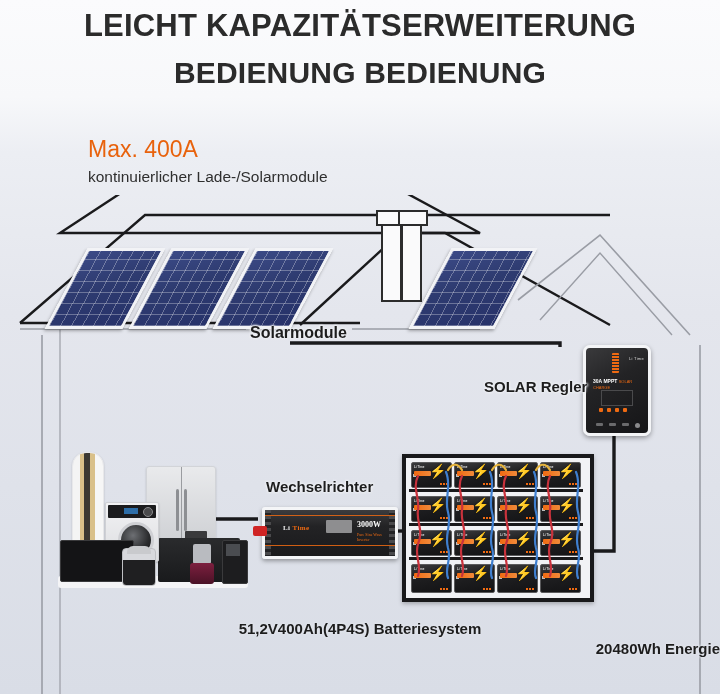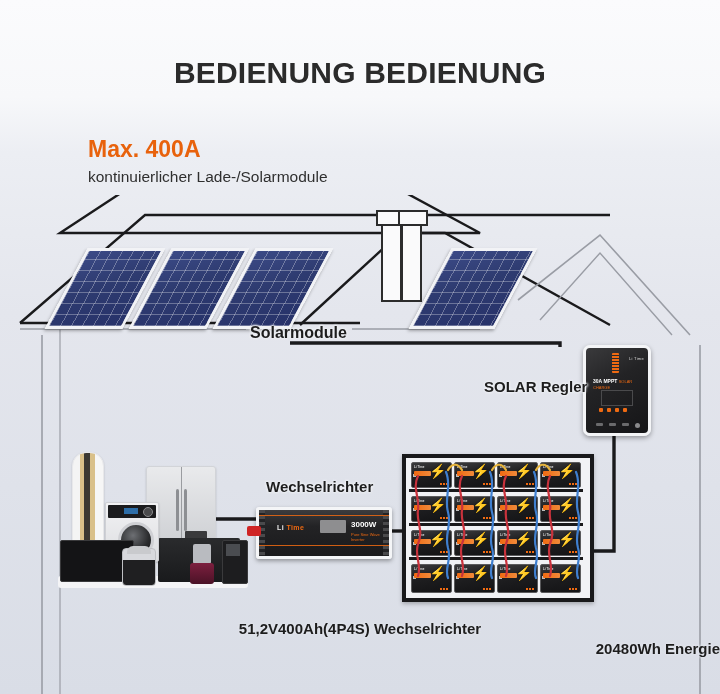--- a/index.html
+++ b/index.html
@@ -13,21 +13,21 @@
   }
 
   
   .hd{position:absolute;left:0;width:720px;text-align:center;color:#2b2b2b;
       font-weight:bold;letter-spacing:.2px;white-space:nowrap;}
   #hd1{top:8px;font-size:31px;}
   #hd2{top:56px;font-size:30px;}
 
   
   .callout{position:absolute;}
-  .cl-big{color:#e8620c;font-weight:bold;font-size:23px;white-space:nowrap;line-height:1;}
+  .cl-big{color:#e8620c;font-weight:normal;font-size:23px;white-space:nowrap;line-height:1;}
   .cl-sub{color:#2f2f2f;font-size:15.5px;white-space:nowrap;margin-top:7px;line-height:1.1;}
   #cal1{left:88px;top:138px;}
   #cal2{left:452px;top:138px;}
 
   
   #house{position:absolute;left:0;top:195px;width:720px;height:500px;}
 
   
   .panel{position:absolute;
     background:
@@ -74,23 +74,23 @@
   #mppt .model{position:absolute;left:7px;top:30px;font-size:5px;color:#fff;font-weight:bold;}
   #mppt .model em{color:#ef6a12;font-style:normal;font-size:4px;font-weight:normal;}
   #mppt .scr{position:absolute;left:15px;top:42px;width:30px;height:14px;border:1px solid #4a4a4c;}
   #mppt .leds{position:absolute;left:13px;top:60px;display:flex;gap:4px;}
   #mppt .leds i{width:4px;height:4px;background:#ef6a12;border-radius:1px;display:block;}
   #mppt .btns{position:absolute;left:10px;bottom:7px;display:flex;gap:6px;}
   #mppt .btns i{width:7px;height:3px;background:#6a6a6c;display:block;border-radius:1px;}
   #mppt .knob{position:absolute;right:8px;bottom:5px;width:5px;height:5px;border-radius:50%;background:#8a8a8c;}
 
   
-  #inv{position:absolute;left:256px;top:507px;width:130px;height:46px;
+  #inv{position:absolute;left:262px;top:507px;width:130px;height:46px;
     background:linear-gradient(180deg,#3c3c3e 0%,#232325 35%,#1a1a1c 100%);
-    border-radius:3px;border:3px solid #f4f5f7;box-shadow:0 2px 4px rgba(0,0,0,.35);}
+    border-radius:3px;border:3px solid #f4f5f7;box-shadow:0 2px 4px rgba(0,0,0,.35);font-family:Liberation Serif, serif;}
   #inv .stripe{position:absolute;left:0;width:100%;height:1px;background:#ef6a12;opacity:.85;}
   #inv .brand{position:absolute;left:18px;top:14px;font-size:7px;color:#eaeaea;font-weight:bold;letter-spacing:.4px;}
   #inv .brand b{color:#ef6a12;}
   #inv .vent{position:absolute;left:61px;top:10px;width:26px;height:13px;background:#8e8e90;border-radius:1px;}
   #inv .pw{position:absolute;left:92px;top:10px;font-size:8px;color:#fff;font-weight:bold;}
   #inv .pw2{position:absolute;left:92px;top:22px;font-size:4px;color:#ef6a12;}
   #inv .ear{position:absolute;width:6px;height:100%;top:0;
     background:repeating-linear-gradient(180deg,#4a4a4c 0 3px,#232325 3px 6px);}
   #inv .plug{position:absolute;left:-12px;top:16px;width:14px;height:10px;background:#cf2424;border-radius:2px;}
 
@@ -145,20 +145,21 @@
     background:linear-gradient(180deg,#7d1f3f,#4a1226);}
   #mw{left:162px;top:92px;width:24px;height:42px;background:#1d1d1f;border:1px solid #3a3a3c;border-radius:2px;}
   #mw .w{position:absolute;left:3px;top:3px;width:14px;height:12px;background:#4a4c50;}
   #tray{left:-2px;top:128px;width:190px;height:12px;background:#f4f4f6;border-radius:3px;}
 </style>
 </head>
 <body>
 
 <div id="stage">
 
+  <div class="hd" id="hd1">LEICHT KAPAZITÄTSERWEITERUNG</div>
   <div class="hd" id="hd2">BEDIENUNG BEDIENUNG</div>
 
   <div class="callout" id="cal1">
     <div class="cl-big">Max. 400A</div>
     <div class="cl-sub">kontinuierlicher Lade-/Solarmodule</div>
   </div>
 
   <svg id="house" viewBox="0 0 720 500">
 
     <path d="M 60,38 L 130,-8 L 395,-8 L 480,38 Z" fill="none" stroke="#1a1a1c" stroke-width="2.4"></path>
@@ -458,16 +459,16 @@
       </div>
     <div class="ap" id="mw">
         <span class="w"></span>
       </div>
   </div>
 
   <div class="dlab" id="lb-solar">Solarmodule</div>
   <div class="dlab" id="lb-mppt">SOLAR Regler</div>
   <div class="dlab" id="lb-inv">Wechselrichter</div>
 
-  <div class="cap" id="cap1">51,2V400Ah(4P4S) Wechselrichter</div>
+  <div class="cap" id="cap1">51,2V400Ah(4P4S) Batteriesystem</div>
   <div class="cap" id="cap2">20480Wh Energie</div>
 
 </div>
 
 </body></html>

